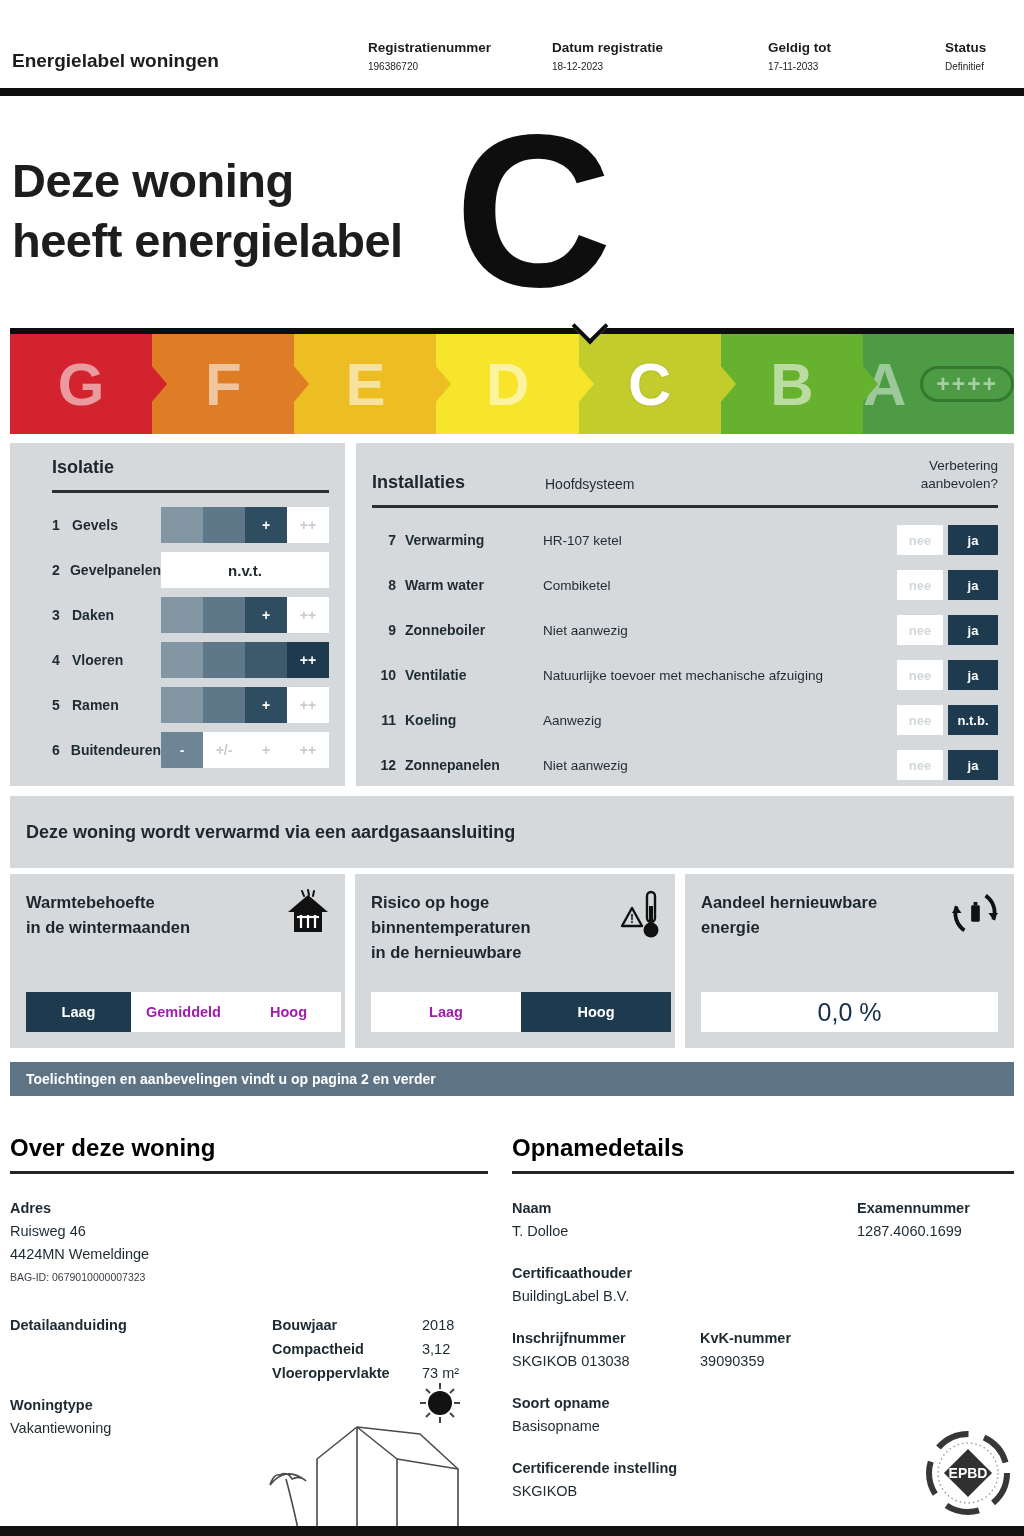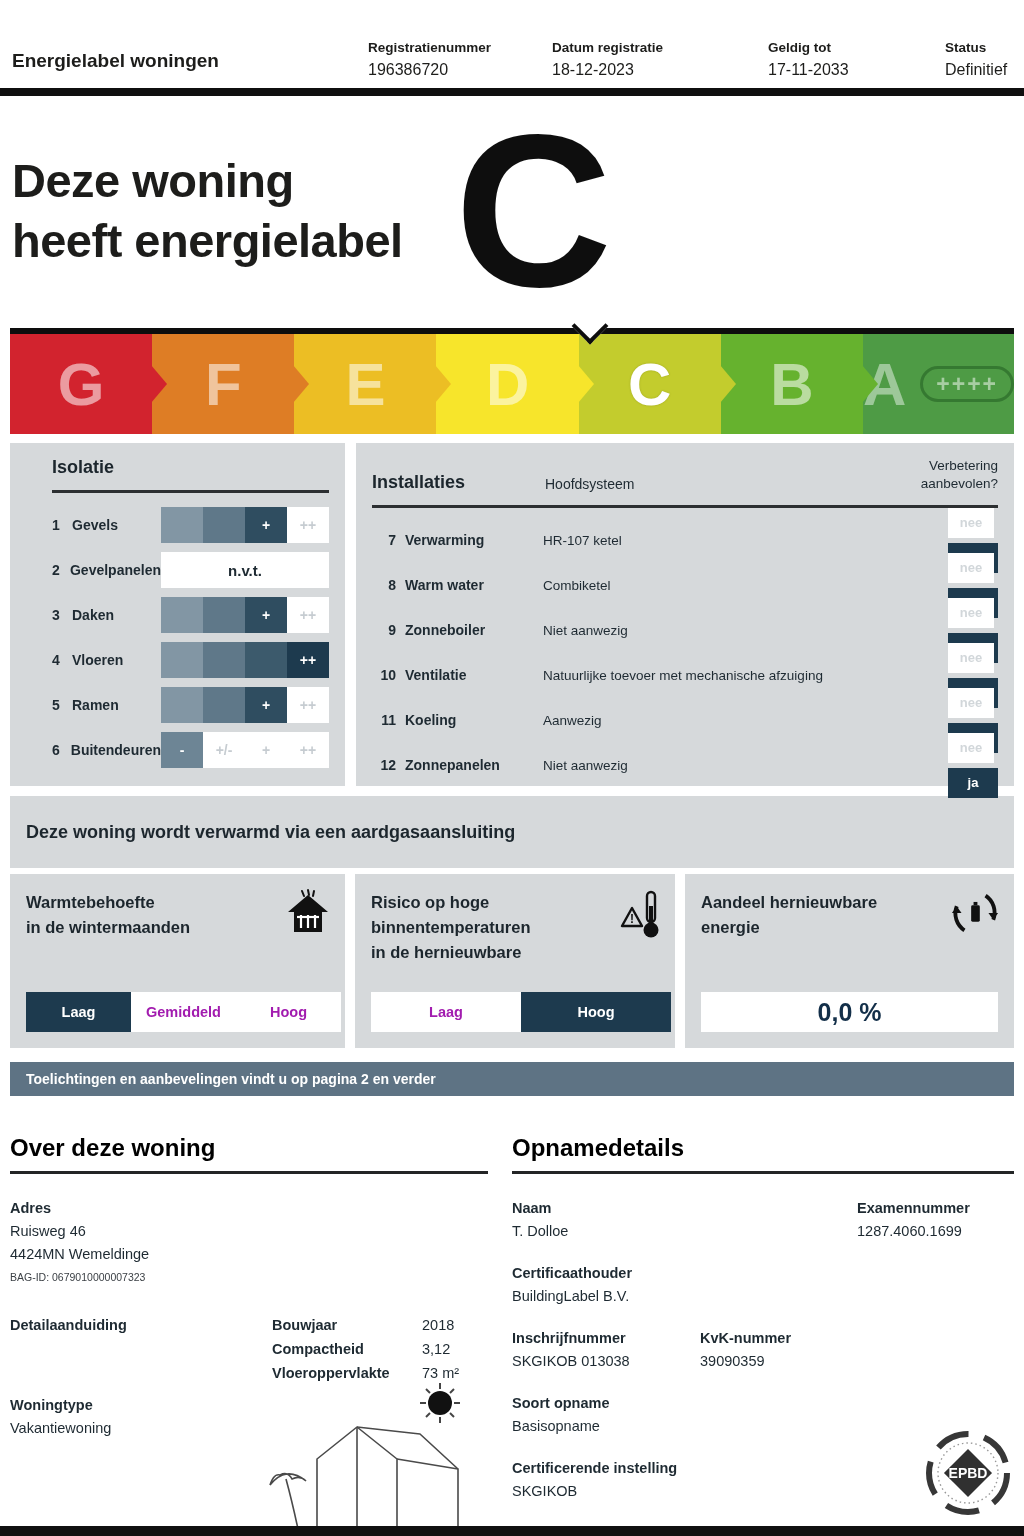--- a/index.html
+++ b/index.html
@@ -6,21 +6,21 @@
   html,body { width:1024px; height:1536px; }
   body {
     position:relative; background:#fff; overflow:hidden;
     font-family:"Liberation Sans", sans-serif; color:#1e2a32;
   }
   
   .header { position:relative; height:88px; }
   .app-title { position:absolute; left:12px; top:50px; font-size:19px; font-weight:bold; color:#1d1d1b; }
   .hf { position:absolute; top:40px; }
   .hf .hf-l { font-size:13.5px; font-weight:bold; color:#1d1d1b; }
-  .hf .hf-v { font-size:16px; margin-top:6px; color:#1d1d1b; }
+  .hf .hf-v { font-size:10px; margin-top:6px; color:#1d1d1b; }
   .hf0{ left:368px; } .hf1{ left:552px; } .hf2{ left:768px; } .hf3{ left:945px; }
   .black-bar { height:8px; background:#0f0f0f; }
   
   .hero { display:flex; align-items:center; padding:30px 12px 20px; }
   .hero-text { font-size:47px; font-weight:bold; line-height:1.28; color:#1d1d1b; letter-spacing:-0.5px; }
   .hero-grade { font-size:218px; font-weight:bold; line-height:0.78; margin-left:52px; color:#0e0e0e; }
   
   .bar-wrap { margin:12px 10px 0; position:relative; }
   .bar-top { height:6px; background:#0d0d0d; }
   .segments { display:flex; height:100px; }
@@ -53,38 +53,38 @@
   .c-bm{ background:#6d8595; color:#fff; }
   .c-nvt{ width:168px; background:#fff; color:#1e2a32; font-size:15px; }
   .inst-head { display:flex; align-items:flex-end; }
   .inst-head .t { width:173px; font-size:18px; font-weight:bold; color:#1c262d; }
   .inst-head .hs { flex:1; font-size:14px; padding-bottom:1px; }
   .inst-head .adv { text-align:right; font-size:13.5px; line-height:1.35; }
   .inst-row { display:flex; align-items:center; margin-bottom:9px; height:36px; }
   .inst-num { width:24px; font-weight:bold; font-size:14px; text-align:right; margin-right:9px; }
   .inst-label { width:138px; font-weight:bold; font-size:14px; }
   .inst-sys { flex:1; font-size:13.5px; padding-right:4px; }
-  .btns { display:flex; gap:5px;flex-direction:column; }
+  .btns { display:flex; gap:5px; }
   .btn { height:30px; display:flex; align-items:center; justify-content:center; font-size:13px; font-weight:bold; }
   .btn-nee { width:46px; background:#fff; color:#d2d7da; }
   .btn-ja { min-width:50px; background:#1d3a4e; color:#fff; padding:0 8px; }
   
   .band { margin:10px 10px 0; background:#d6d9db; height:72px; display:flex; align-items:center;
           padding:0 16px; font-size:18px; font-weight:bold; color:#1c262d; }
   
   .panels-3 { display:flex; margin:6px 10px 0; gap:10px; }
   .p3 { background:#d6d9db; height:174px; padding:16px; position:relative; }
   .p3a{ width:335px; } .p3b{ width:320px; } .p3c{ flex:1; }
   .p3-title { font-size:16.5px; font-weight:bold; line-height:1.5; color:#1c262d; }
   .p3-icon { position:absolute; top:14px; right:14px; }
   .opts { position:absolute; left:16px; right:4px; bottom:16px; display:flex; height:40px; background:#fff; }
   .opt { flex:1; display:flex; align-items:center; justify-content:center; font-size:14.5px; font-weight:bold; color:#a21caf; }
   .opt.sel { background:#1d3a4e; color:#fff; }
   .val-bar { position:absolute; left:16px; right:16px; bottom:16px; height:40px; background:#fff;
-             display:flex; align-items:center; justify-content:center; font-size:25px; font-weight:bold; color:#132f49; }
+             display:flex; align-items:center; justify-content:center; font-size:25px; font-weight:normal; color:#132f49; }
   
   .note { margin:14px 10px 0; background:#5e7384; height:34px; display:flex; align-items:center;
           padding:0 16px; color:#fff; font-weight:bold; font-size:14px; }
   
   .bottom { display:flex; margin:38px 10px 0; gap:24px; }
   .bcol-l { width:478px; } .bcol-r { flex:1; position:relative; }
   .bhead { font-size:24px; font-weight:bold; color:#000000; }
   .brule { height:3px; background:#232526; margin-top:9px; }
   .blk { margin-top:26px; }
   .lbl { font-weight:bold; font-size:14.5px; }

